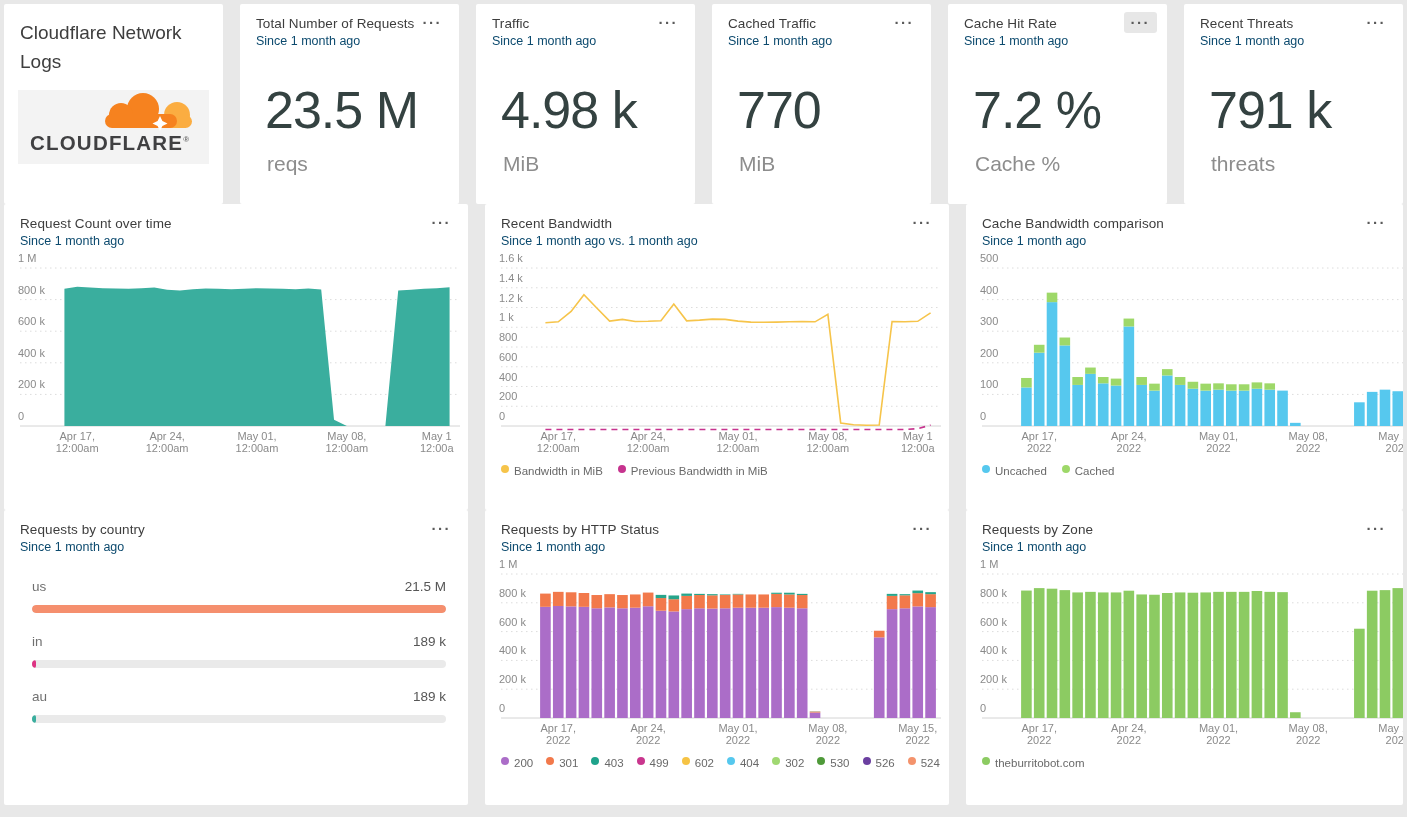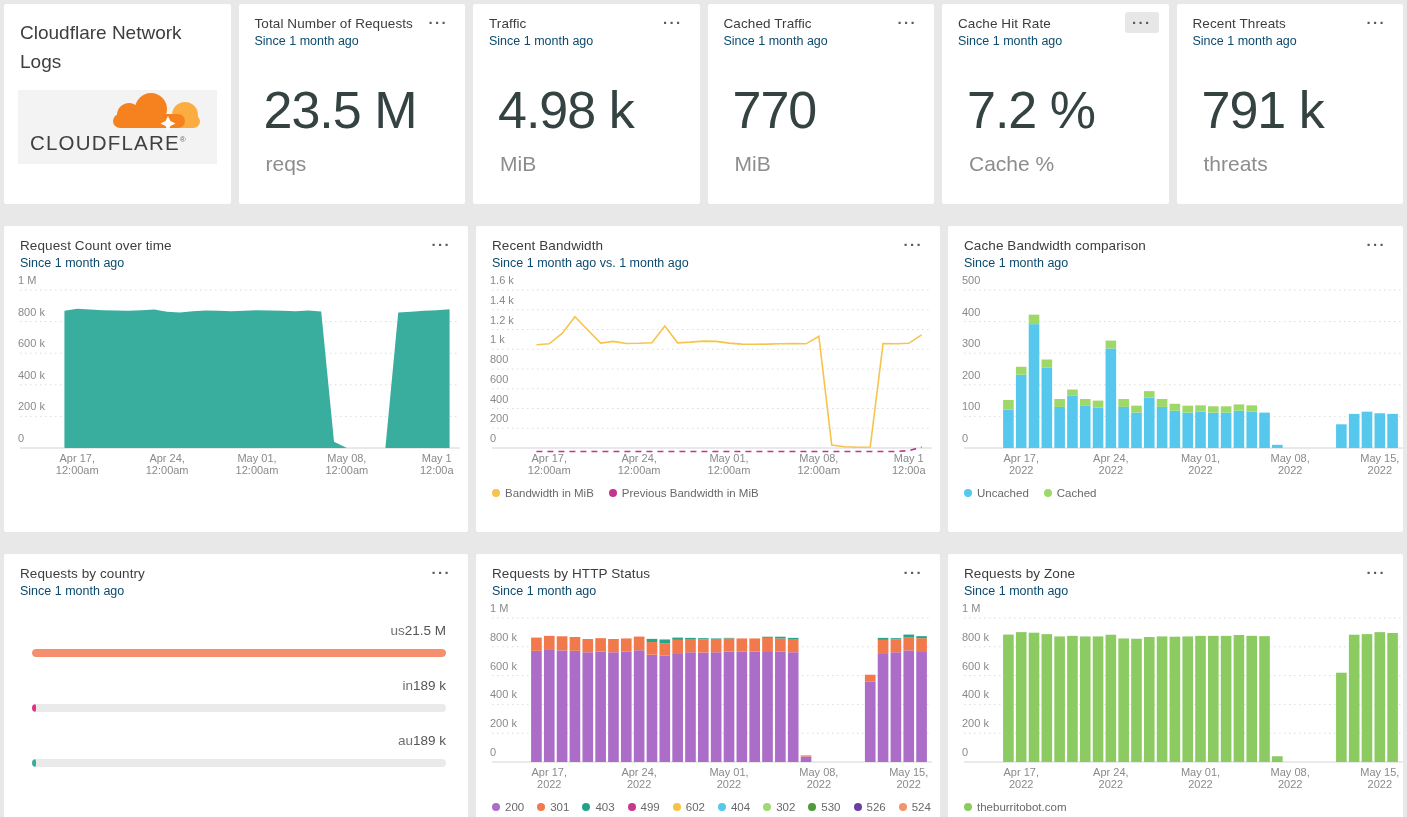--- a/index.html
+++ b/index.html
@@ -1,44 +1,44 @@
 <!DOCTYPE html>
 <html><head>
 <meta charset="utf-8">
 <style>
   html,body{margin:0;padding:0}
   body{width:1407px;height:817px;overflow:hidden;background:#e8e8e8;font-family:"Liberation Sans",sans-serif}
   .page{width:1407px;height:817px;box-sizing:border-box;padding:4px}
-  .row{display:grid;gap:8px;margin-bottom:22px}
+  .row{display:grid;gap:17px;margin-bottom:0}
   .row1{grid-template-columns:repeat(6,1fr);height:200px}
   .row2{grid-template-columns:464px 464px auto;height:306px}
   .row3{grid-template-columns:464px 464px auto;height:295px}
   .panel{background:#fff;border-radius:2px;position:relative;overflow:hidden}
   .panel-head{padding:12px 16px 0}
   .panel-title{font-size:13.5px;font-weight:400;color:#3d3d3d;letter-spacing:.1px}
   .panel-subtitle{font-size:12.5px;color:#0c4a6e;margin-top:3px}
   .menu{position:absolute;top:8px;right:10px;border:0;background:none;color:#5a5a5a;font-size:15px;font-weight:700;letter-spacing:1.5px;line-height:1;padding:3px 7px;border-radius:3px;cursor:pointer}
   .menu.active{background:#e7e7e7}
   .stat-value{font-size:52px;color:#344241;margin:32px 0 0 25px;letter-spacing:-1px;white-space:nowrap}
   .stat-unit{font-size:21px;color:#8d8d8d;margin:12px 0 0 27px}
   .logo-title{font-size:19px;color:#3e3e3e;padding:14px 16px 0;line-height:1.55}
   .logo-box{position:absolute;left:14px;right:14px;top:86px;height:74px;background:#f3f3f3}
   .cf-cloud{position:absolute;right:6px;top:2px;width:122px;height:44px}
-  .cf-word{position:absolute;left:12px;bottom:9px;font-size:20.5px;font-weight:400;color:#404042;letter-spacing:1.2px;white-space:nowrap}
+  .cf-word{position:absolute;left:12px;bottom:9px;font-size:20.5px;font-weight:700;color:#404042;letter-spacing:1.2px;white-space:nowrap}
   .cf-word .reg{font-size:8px;vertical-align:super;color:#6d6d6d}
   svg.chart{display:block;width:100%}
   svg text{font-family:"Liberation Sans",sans-serif}
   .tick{font-size:11px;fill:#8a8a8a}
   .mid{text-anchor:middle}
   .legend{display:flex;gap:15px;padding:7px 0 0 16px;align-items:center;flex-wrap:nowrap}
-  .legend-item{display:flex;align-items:center;gap:5px;font-size:11.5px;color:#696969;white-space:nowrap;cursor:pointer}
+  .legend-item{display:flex;align-items:flex-start;gap:5px;font-size:11.5px;color:#696969;white-space:nowrap;cursor:pointer}
   .dot{width:8px;height:8px;border-radius:50%;flex:0 0 auto}
   .country-rows{padding:25px 22px 0 28px}
   .c-row{margin-bottom:21px}
-  .c-line{display:flex;justify-content:flex-end;font-size:13.5px;color:#707070}
+  .c-line{display:flex;justify-content:space-between;font-size:13.5px;color:#707070}
   .c-val{color:#565656}
   .c-track{height:8px;background:#eaeaea;border-radius:4px;margin-top:11px;overflow:hidden}
   .c-fill{height:100%;border-radius:4px;min-width:3px}
 </style>
 </head>
 <body>
 
 <div class="page">
 
   <div class="row row1">

